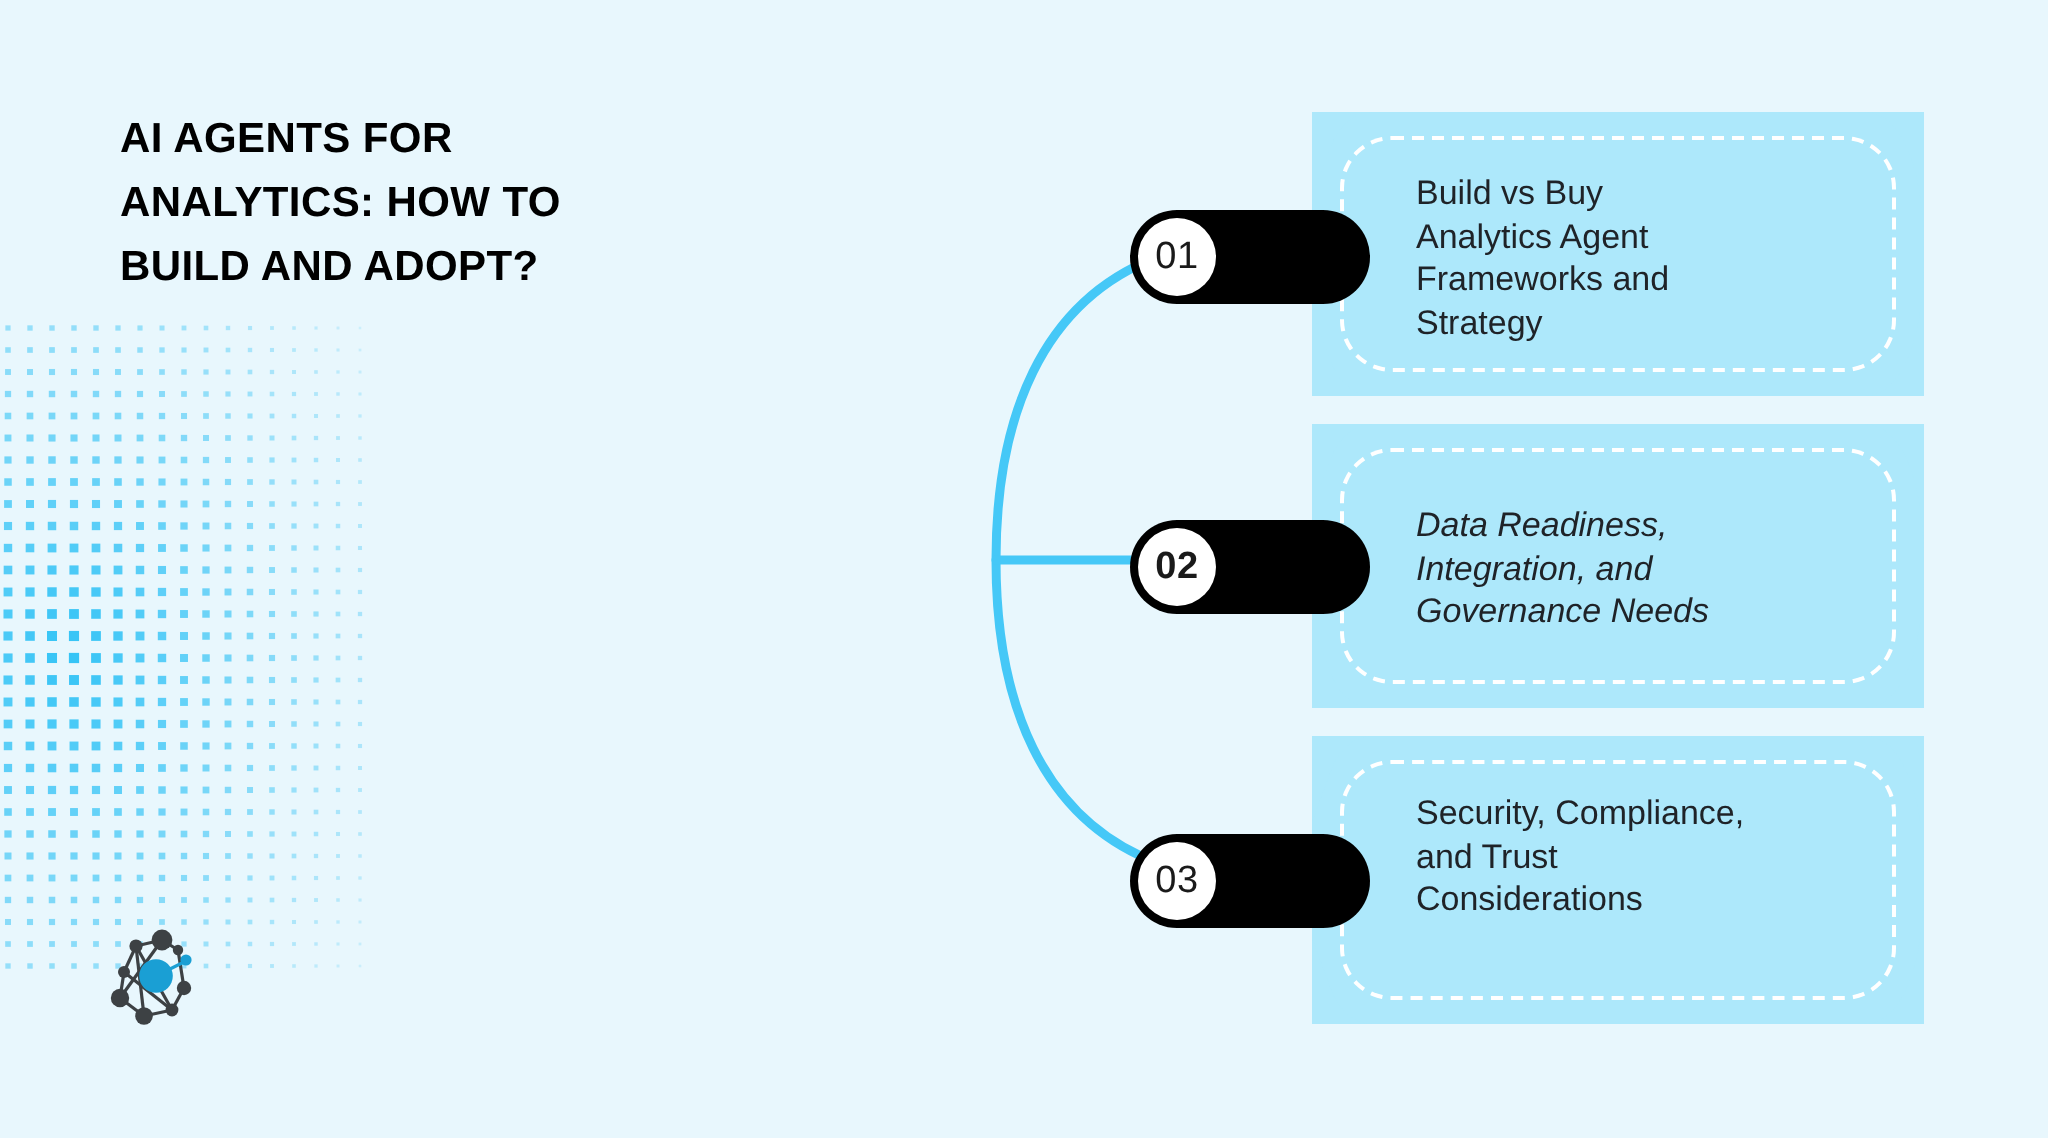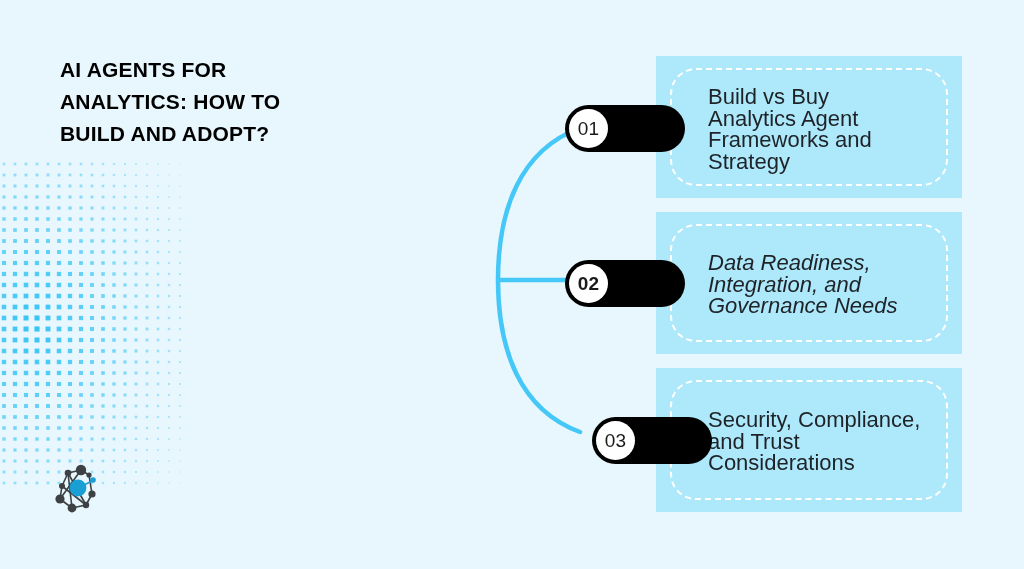--- a/index.html
+++ b/index.html
@@ -84,21 +84,21 @@
     right: 14px;
     top: 12px;
     bottom: 12px;
     border: 2px dashed #ffffff;
     border-radius: 26px;
   }
   .card-text {
     position: absolute;
     left: 52px;
     right: 18px;
-    font-size: 22px;
+    font-size: 17px;
     line-height: 21.5px;
     color: #1f2328;
     white-space: pre-line;
   }
 
   
   .pill {
     position: absolute;
     width: 120px;
     height: 47px;
@@ -711,21 +711,21 @@
   </div>
   <div class="pill" style="left:565px; top:260px;font-weight:bold;">
     <div class="pill-circle">02</div>
   </div>
 
   <div class="card" style="top:368px; height:144px;">
     <svg class="card-shape" viewBox="0 0 306 144" preserveAspectRatio="none">
       <path d="M30 0 H 276 C 294 0, 306 26, 306 72 C 306 118, 294 144, 276 144 H 30 C 22 144, 14 138, 10 128 L 0 101 V 43 L 10 16 C 14 6, 22 0, 30 0 Z" fill="#ade8fb"></path>
     </svg>
     <div class="card-dash"></div>
-    <div class="card-text" style="top:41px;">Security, Compliance,
+    <div class="card-text" style="top:28px;">Security, Compliance,
 and Trust
 Considerations</div>
   </div>
-  <div class="pill" style="left:592px; top:417px;">
+  <div class="pill" style="left:565px; top:417px;">
     <div class="pill-circle">03</div>
   </div>
 
 </div>
 
 </body></html>

